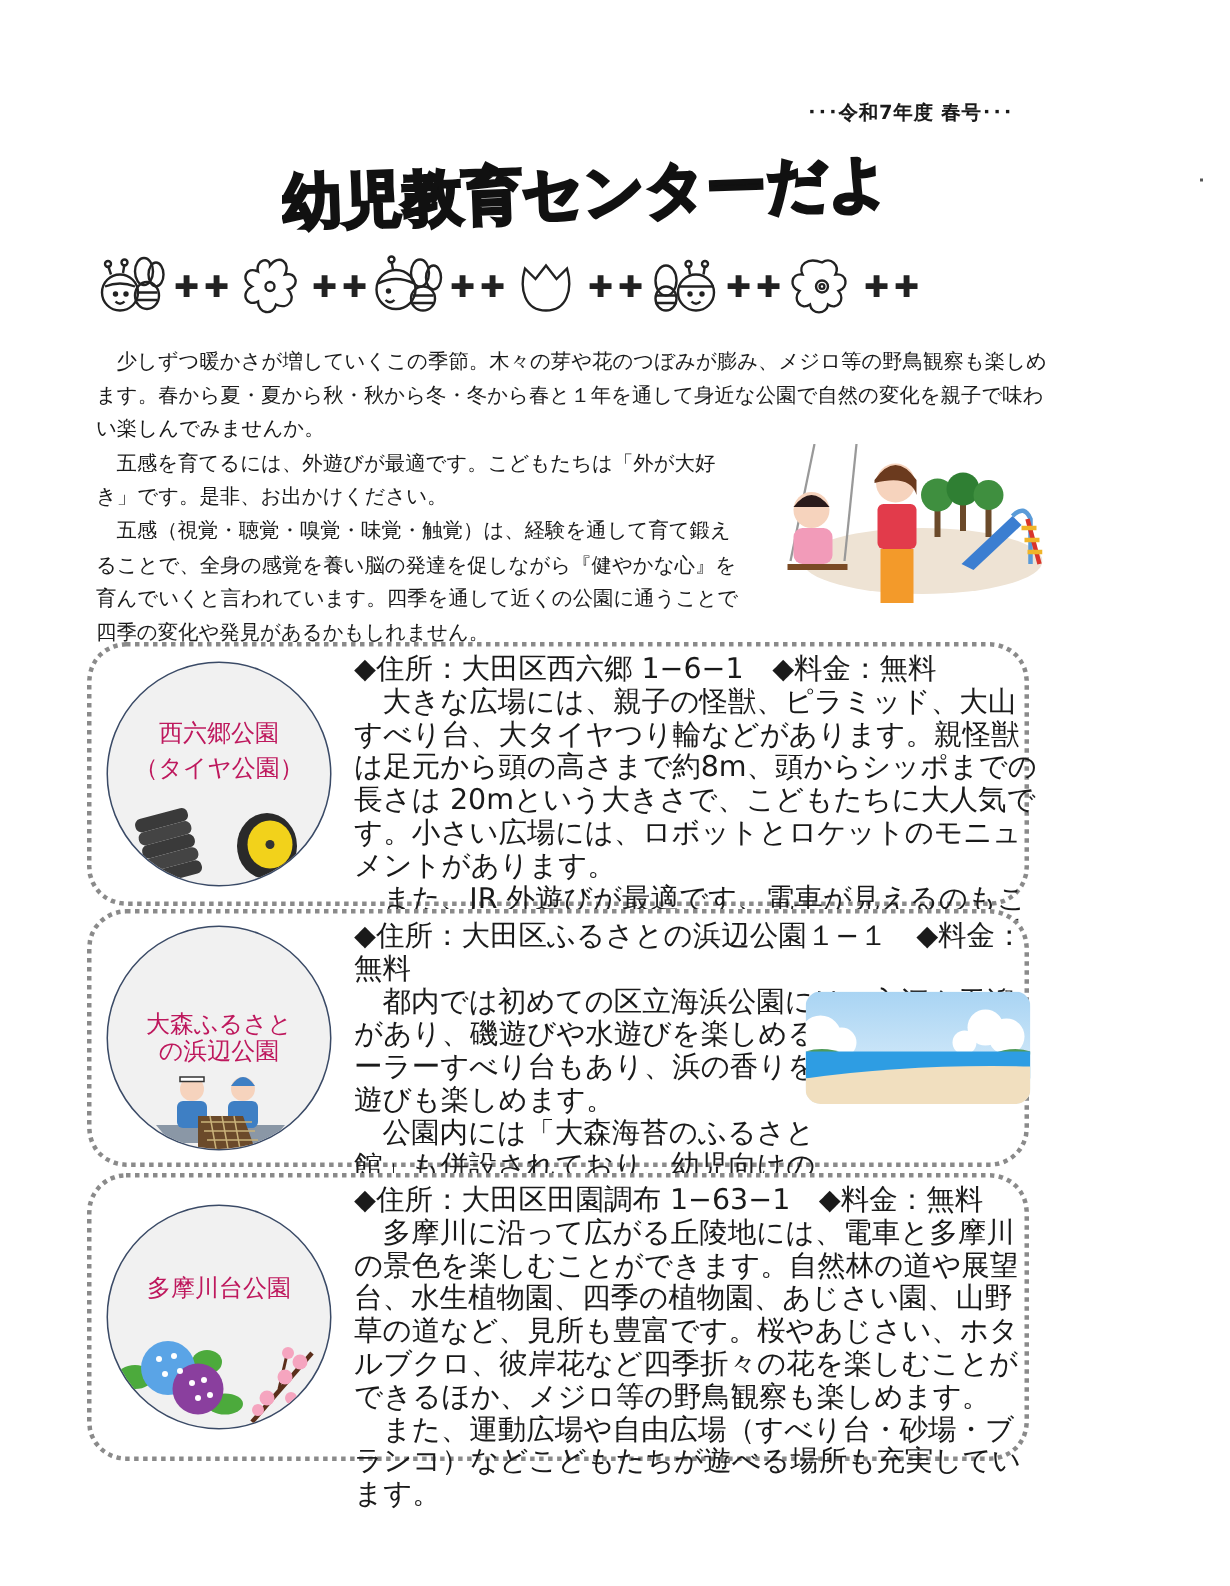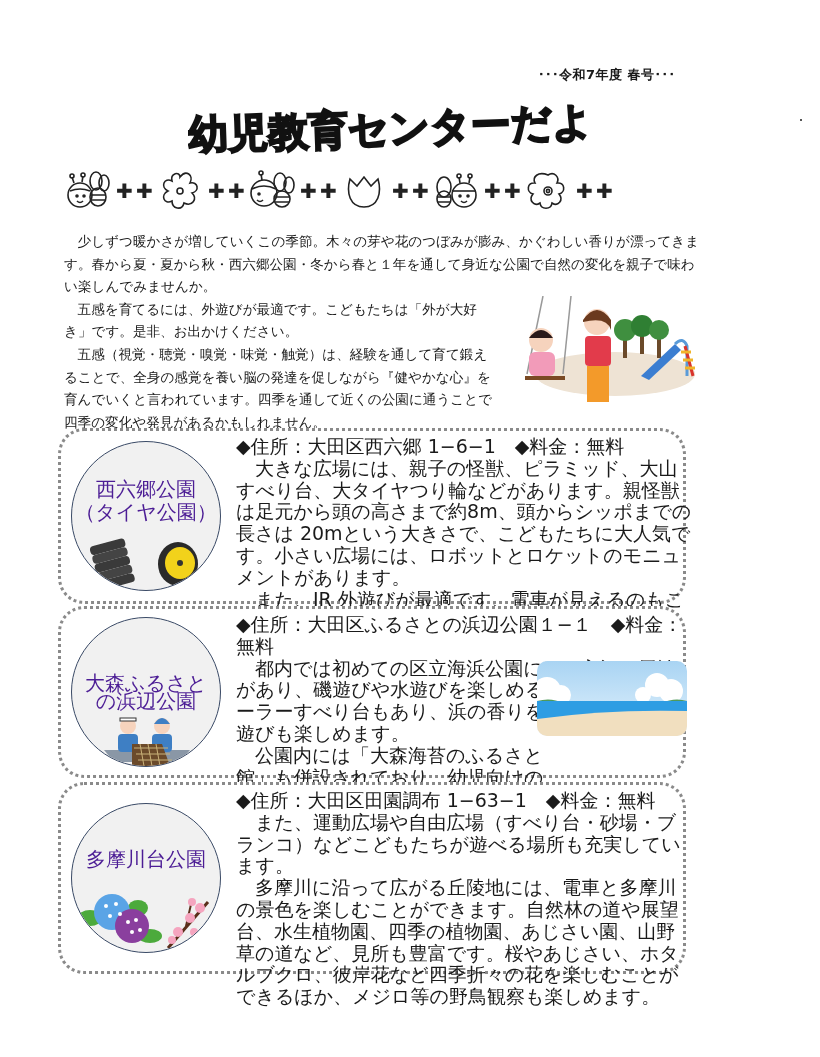--- a/index.html
+++ b/index.html
@@ -11,21 +11,21 @@
   .stray-dot { position:absolute; left:800px; top:119px; width:2px; height:2px; background:#555; }
   .border-row { position: absolute; left: 64px; top: 168px; width: 630px; height: 46px; display:flex; align-items:center; gap:4px; }
   .border-row .cross { font-size: 20px; font-weight: bold; color:#222; line-height:1; width:16px; text-align:center; }
   .border-row .motif { width: 48px; height: 46px; display:flex; align-items:center; justify-content:center; }
   .intro { position: absolute; left: 64px; top: 230px; width: 640px; font-size: 13.6px; line-height: 22.6px; }
   .intro p { margin: 0; text-indent: 1em; }
   .intro .narrow { width: 430px; }
   .intro-illus { position:absolute; left:515px; top:296px; width:180px; height:110px; }
   .card { position: absolute; left: 58px; width: 628px; border: 3px dotted #8a8a8a; border-radius: 26px; background:#fff; box-sizing: border-box; }
   .card .circle { position:absolute; left: 10px; width: 150px; height: 150px; border-radius: 50%; background: #f1f1f1; border: 1.5px solid #3a4a66; box-sizing:border-box; overflow:hidden; }
-  .circle .cname { position:absolute; left:0; right:0; text-align:center; font-size:20px; line-height:34px; color:#4c1d95; }
+  .circle .cname { position:absolute; left:0; right:0; text-align:center; font-size:16px; line-height:34px; color:#be185d; }
   .card .body { position:absolute; left: 163px; top: 5px; width: 456px; font-size: 19px; line-height: 21.8px; margin-left: 12px; }
   .card .body p { margin:0; }
   .card .body .indent { text-indent: 1em; }
   .card .body .short { width: 310px; }
   .beach { position:absolute; left: 476px; top: 52px; width: 150px; height: 75px; border-radius: 10px; overflow:hidden; }
 </style>
 </head>
 <body>
 
 <div class="issue">･･･令和7年度 春号･･･</div>
@@ -111,21 +111,21 @@
       <path d="M22 6 c6 -4 12 2 9 8 c8 -1 9 9 2 11 c5 6 -1 13 -7 9 c-1 7 -11 7 -12 0 c-6 4 -12 -3 -7 -9 c-7 -2 -6 -12 2 -11 c-3 -6 3 -12 13 -8z"></path>
       <circle cx="22" cy="22" r="4"></circle>
         <circle cx="22" cy="22" r="1.6"></circle>
     </svg>
   </div>
   <span class="cross">✚</span>
     <span class="cross">✚</span>
 </div>
 
 <div class="intro">
-  <p>少しずつ暖かさが増していくこの季節。木々の芽や花のつぼみが膨み、かぐわしい香りが漂ってきます。春から夏・夏から秋・西六郷公園・冬から春と１年を通して身近な公園で自然の変化を親子で味わい楽しんでみませんか。</p>
+  <p>少しずつ暖かさが増していくこの季節。木々の芽や花のつぼみが膨み、メジロ等の野鳥観察も楽しめます。春から夏・夏から秋・秋から冬・冬から春と１年を通して身近な公園で自然の変化を親子で味わい楽しんでみませんか。</p>
   <p class="narrow">五感を育てるには、外遊びが最適です。こどもたちは「外が大好き」です。是非、お出かけください。</p>
   <p class="narrow">五感（視覚・聴覚・嗅覚・味覚・触覚）は、経験を通して育て鍛えることで、全身の感覚を養い脳の発達を促しながら『健やかな心』を育んでいくと言われています。四季を通して近くの公園に通うことで四季の変化や発見があるかもしれません。</p>
 </div>
 
 <div class="intro-illus">
   <svg width="180" height="110" viewBox="0 0 180 110">
     <ellipse cx="100" cy="78" rx="80" ry="22" fill="#eee3d4"></ellipse>
     <rect x="108" y="40" width="4" height="22" fill="#6b4a2a"></rect>
       <circle cx="110" cy="34" r="11" fill="#3f8f3f"></circle>
     <rect x="125" y="36" width="4" height="22" fill="#6b4a2a"></rect>
@@ -242,16 +242,16 @@
           <circle cx="114" cy="44" r="5"></circle>
           <circle cx="124" cy="34" r="5"></circle>
           <circle cx="118" cy="58" r="4"></circle>
           <circle cx="96" cy="66" r="4"></circle>
           <circle cx="116" cy="28" r="4"></circle>
         </g>
     </svg>
   </div>
   <div class="body">
     <p>◆住所：大田区田園調布 1−63−1　◆料金：無料</p>
+    <p class="indent">多摩川に沿って広がる丘陵地には、電車と多摩川の景色を楽しむことができます。自然林の道や展望台、水生植物園、四季の植物園、あじさい園、山野草の道など、見所も豊富です。桜やあじさい、ホタルブクロ、彼岸花など四季折々の花を楽しむことができるほか、メジロ等の野鳥観察も楽しめます。</p>
     <p class="indent">また、運動広場や自由広場（すべり台・砂場・ブランコ）などこどもたちが遊べる場所も充実しています。</p>
-    <p class="indent">多摩川に沿って広がる丘陵地には、電車と多摩川の景色を楽しむことができます。自然林の道や展望台、水生植物園、四季の植物園、あじさい園、山野草の道など、見所も豊富です。桜やあじさい、ホタルブクロ、彼岸花など四季折々の花を楽しむことができるほか、メジロ等の野鳥観察も楽しめます。</p>
   </div>
 </div>
 
 </body></html>

